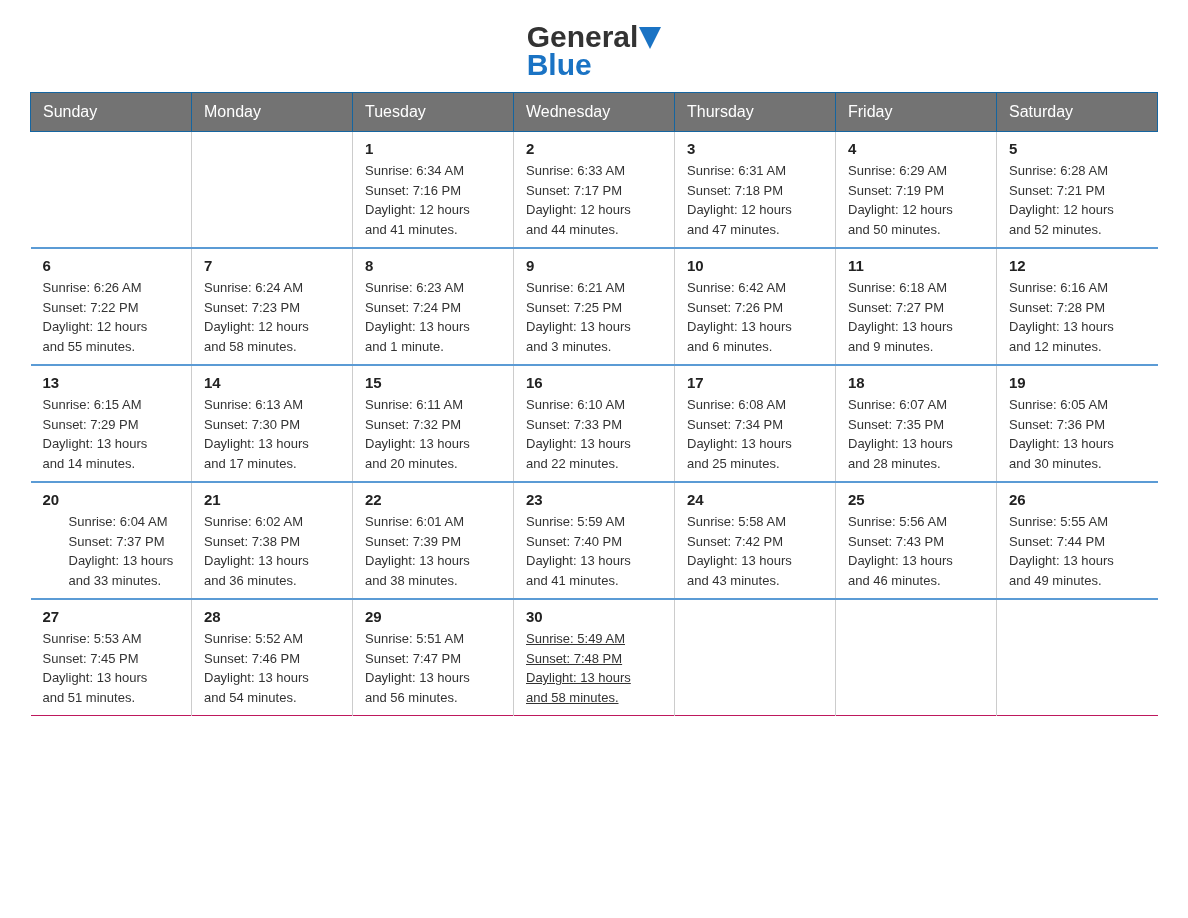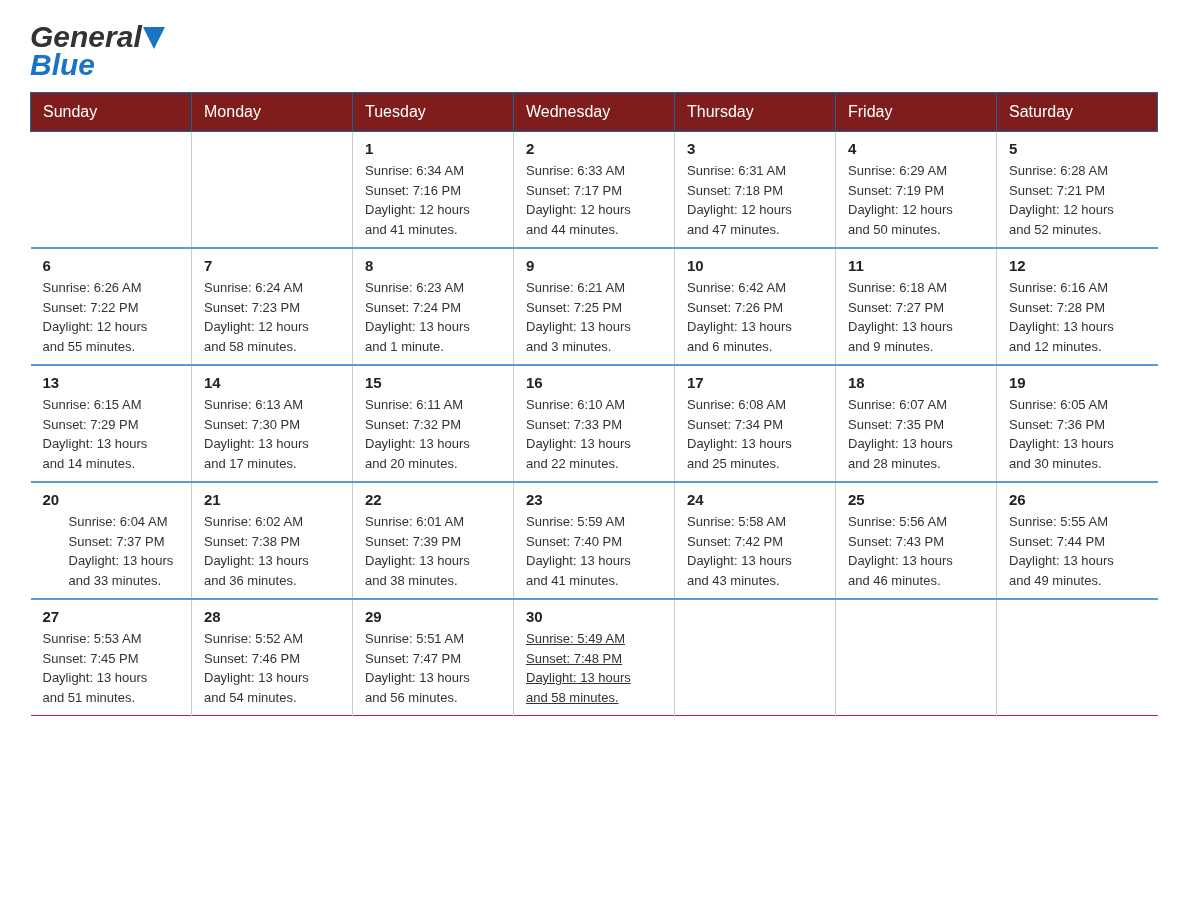--- a/index.html
+++ b/index.html
@@ -5,23 +5,22 @@
     * { margin: 0; padding: 0; box-sizing: border-box; }
     body {
       font-family: Arial, sans-serif;
       background: #fff;
       width: 1188px;
       min-height: 918px;
       padding: 20px 30px;
     }
     .header {
       display: flex;
-      justify-content: flex-start;
+      justify-content: center;
       align-items: flex-start;
-      font-style: italic;
     }
     .logo {
       display: flex;
       flex-direction: column;
       align-items: flex-start;
     }
     .logo-line {
       display: flex;
       align-items: center;
     }
@@ -39,21 +38,21 @@
       font-weight: normal;
       color: #444;
       margin-top: 4px;
     }
     table {
       width: 100%;
       border-collapse: collapse;
       margin-top: 10px;
     }
     thead tr {
-      background-color: #7f1d1d;
+      background-color: #737373;
       color: #fff;
     }
     thead th {
       padding: 10px 12px;
       text-align: left;
       font-size: 16px;
       font-weight: normal;
       border: 1px solid #1565a0;
     }
     tbody tr {

